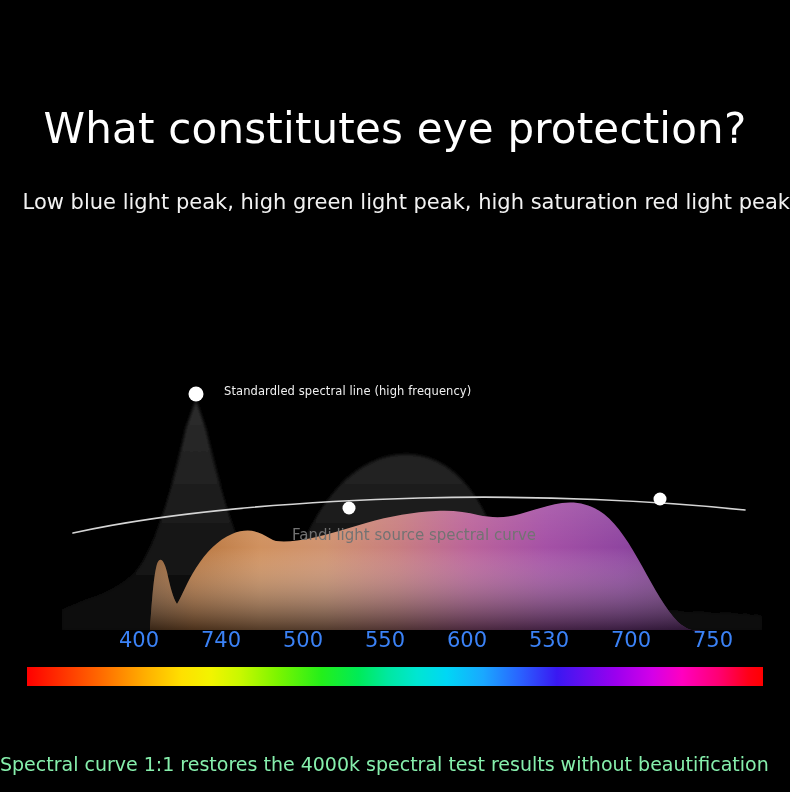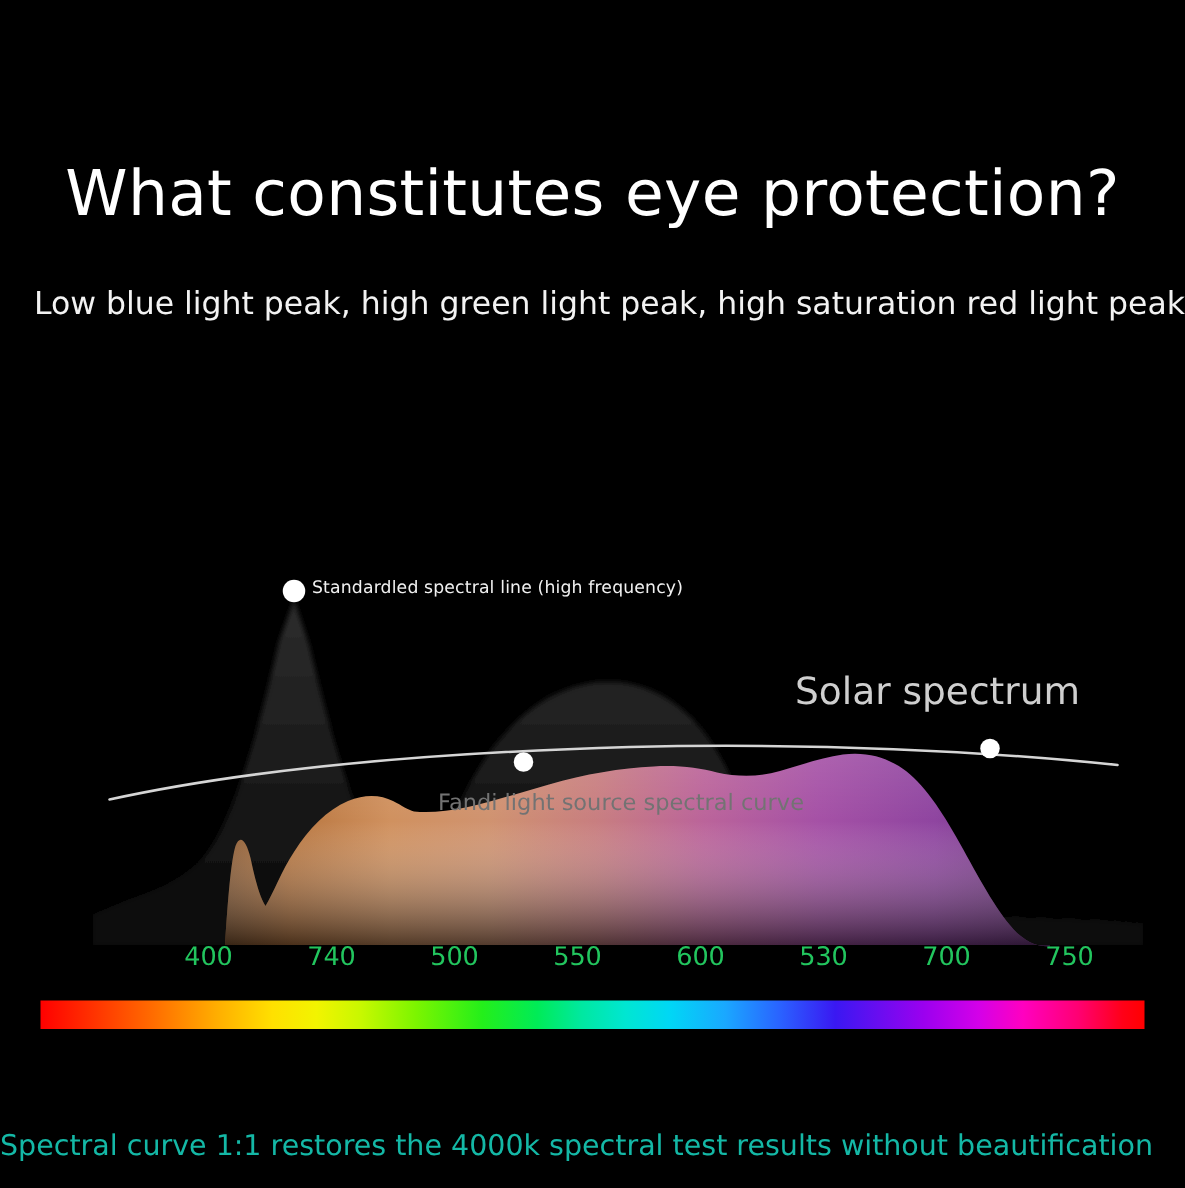--- a/index.html
+++ b/index.html
@@ -15,44 +15,44 @@
     position:absolute;left:0;top:88px;width:790px;text-align:center;
     font-size:42px;font-weight:400;letter-spacing:.2px;color:#ffffff;
     line-height:1.1;white-space:nowrap;
   }
   .subtitle{
     position:absolute;left:0;top:172px;width:790px;text-align:right;
     font-size:21px;font-weight:400;color:#f2f2f2;white-space:nowrap;
   }
   .caption{
     position:absolute;left:0;top:735px;width:690px;text-align:center;
-    font-size:19px;font-weight:400;color:#14b8a6;white-space:nowrap;
+    font-size:19px;font-weight:400;color:#86efac;white-space:nowrap;
   }
 
   
   .chart{position:absolute;left:0;top:330px;width:790px;height:290px;}
   .chart svg{display:block;}
 
   
   .lbl{position:absolute;white-space:nowrap;pointer-events:none;}
   .lbl-std{
-    left:208px;top:366px;font-size:11.5px;color:#f0f0f0;letter-spacing:.1px;
+    left:224px;top:366px;font-size:11.5px;color:#f0f0f0;letter-spacing:.1px;
   }
   .lbl-fandi{
     left:292px;top:508px;font-size:15px;color:#737373;
   }
   .lbl-solar{
     left:530px;top:428px;font-size:25px;color:#cfcfcf;
   }
 
   
   .axis{position:absolute;left:0;top:610px;width:790px;height:26px;}
   .tick{
     position:absolute;top:0;transform:translateX(-50%);
-    font-size:17px;color:#22c55e;
+    font-size:21px;color:#3b82f6;
   }
 
   
   .spectrum{
     position:absolute;left:27px;top:649px;width:736px;height:19px;
     background:linear-gradient(to right,
       #ff0000 0%,
       #ff2a00 4%,
       #ff6a00 10%,
       #ffae00 16%,
@@ -184,21 +184,20 @@
       </g>
 
       <circle cx="196" cy="46" r="7.5" fill="#ffffff"></circle>
       <circle cx="349" cy="160" r="6.5" fill="#ffffff"></circle>
       <circle cx="660" cy="151" r="6.5" fill="#ffffff"></circle>
     </svg>
   </div>
 
   <div class="lbl lbl-std">Standardled spectral line (high frequency)</div>
   <div class="lbl lbl-fandi">Fandi light source spectral curve</div>
-  <div class="lbl lbl-solar">Solar spectrum</div>
 
   <div class="axis">
     <span class="tick" style="left:139px">400</span>
     <span class="tick" style="left:221px">740</span>
     <span class="tick" style="left:303px">500</span>
     <span class="tick" style="left:385px">550</span>
     <span class="tick" style="left:467px">600</span>
     <span class="tick" style="left:549px">530</span>
     <span class="tick" style="left:631px">700</span>
     <span class="tick" style="left:713px">750</span>

